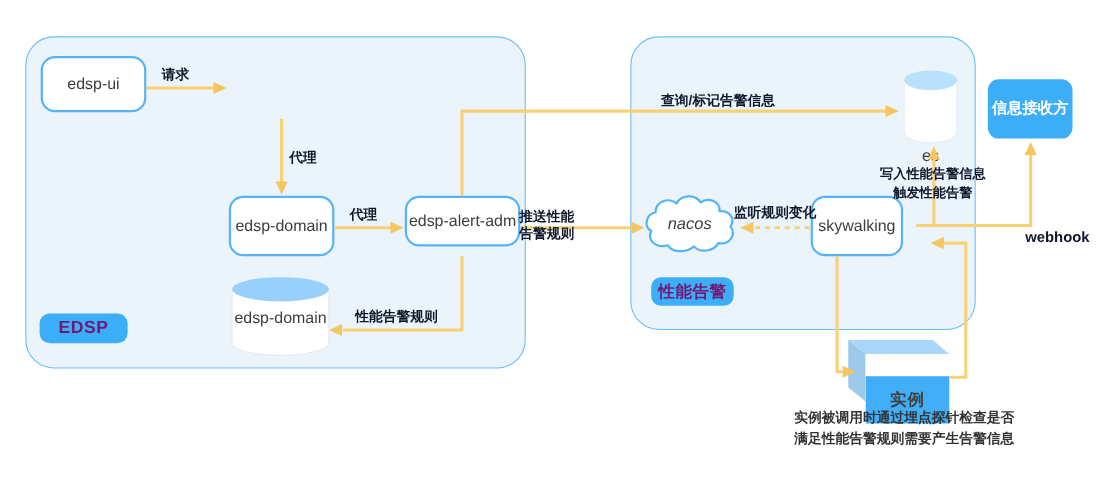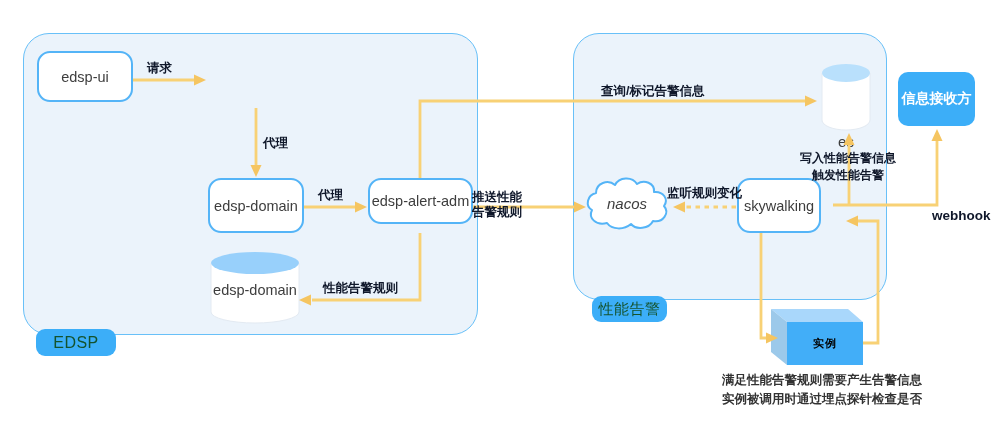--- a/index.html
+++ b/index.html
@@ -11,22 +11,22 @@
     position:absolute;border:1.5px solid #68c0f8;border-radius:26px;
     background:#ebf3fb;box-sizing:border-box;z-index:1;
   }
   .node{
     position:absolute;display:flex;align-items:center;justify-content:center;
     background:#ffffff;border:2px solid #54b4f7;border-radius:13px;
     font-size:14.5px;color:#3d3d3d;box-sizing:border-box;z-index:3;
   }
   .badge{
     position:absolute;display:flex;align-items:center;justify-content:center;
-    background:#3caef8;color:#14532d;font-weight:400;border-radius:9px;
-    z-index:4;letter-spacing:.5px;margin-top:44px;
+    background:#3caef8;color:#701a75;font-weight:700;border-radius:9px;
+    z-index:4;letter-spacing:.5px;
   }
   .elabel{
     position:absolute;font-weight:700;font-size:12.5px;color:#0f172a;
     white-space:nowrap;z-index:7;line-height:15px;
   }
   .cyl{position:absolute;z-index:3;}
   .cyl .txt{
     position:absolute;left:0;width:100%;text-align:center;
     color:#3d3d3d;font-size:14.5px;z-index:4;
   }
@@ -36,22 +36,23 @@
     display:flex;align-items:center;justify-content:center;
     font-size:15px;color:#3d3d3d;z-index:4;font-style:italic;
   }
   .edges{position:absolute;left:0;top:0;z-index:6;pointer-events:none;}
   .cube-top{position:absolute;background:#a9d7fb;z-index:3;
     clip-path:polygon(0 0, 83.7% 0, 100% 100%, 17.4% 100%);}
   .cube-left{position:absolute;background:#9cc9ea;z-index:3;
     clip-path:polygon(0 0, 100% 23.2%, 100% 100%, 0 76.8%);}
   .cube-front{
     position:absolute;display:flex;align-items:center;justify-content:center;
-    background:#42aef8;color:#000000;font-weight:700;font-size:11px;z-index:3;
+    background:#42aef8;color:#404040;font-weight:700;font-size:15px;z-index:3;
     letter-spacing:1px;
+    margin-top:20px;
   }
   .caption{
     position:absolute;font-size:12.5px;font-weight:700;color:#333333;
     text-align:center;line-height:19px;z-index:7;white-space:nowrap;
   }
   .receiver{
     position:absolute;display:flex;align-items:center;justify-content:center;
     background:#3caef8;color:#fff;font-weight:700;font-size:14px;
     border-radius:10px;z-index:3;
   }
@@ -99,22 +100,22 @@
 
   <div class="node" style="left:737px;top:178px;width:84px;height:55px;">skywalking</div>
 
   <div class="receiver" style="left:898px;top:72px;width:77px;height:54px;">信息接收方</div>
 
   <div class="cube-top" style="left:771px;top:309px;width:92px;height:13px;"></div>
   <div class="cube-left" style="left:771px;top:309px;width:16px;height:56px;"></div>
   <div class="cube-front" style="left:787px;top:322px;width:76px;height:43px;">实例</div>
 
   <div class="caption" style="left:716px;top:371px;width:212px;">
+    <div>实例被调用时通过埋点探针检查是否</div>
     <div>满足性能告警规则需要产生告警信息</div>
-    <div>实例被调用时通过埋点探针检查是否</div>
   </div>
 
   <svg class="edges" width="1000" height="445" viewBox="0 0 1000 445">
     <g stroke="#f8d175" stroke-width="2.8" fill="none">
       <path d="M133 80 H195"></path>
       <path d="M256 108 V166"></path>
       <path d="M304 207 H356"></path>
       <path d="M420 178 V101 H805"></path>
       <path d="M473 207 H574"></path>
       <path d="M420 233 V300 H312"></path>

